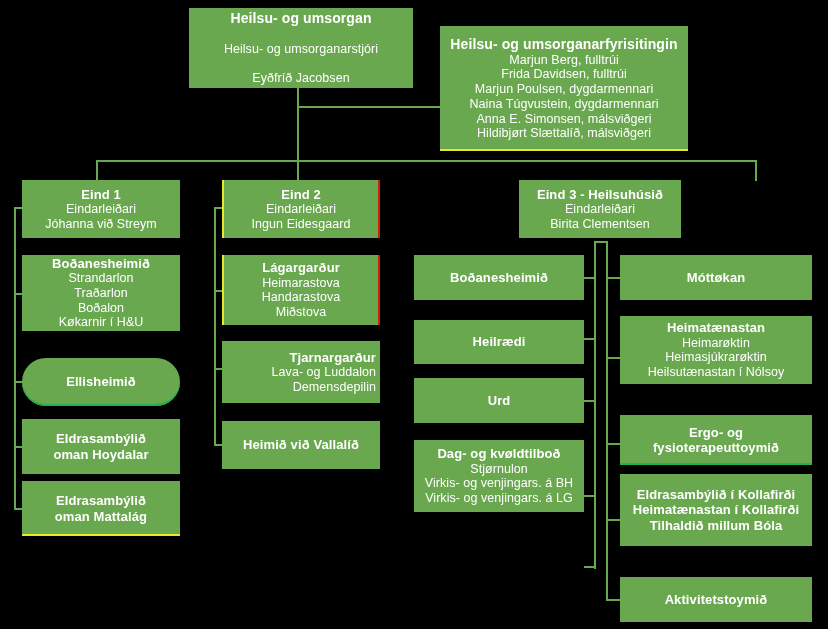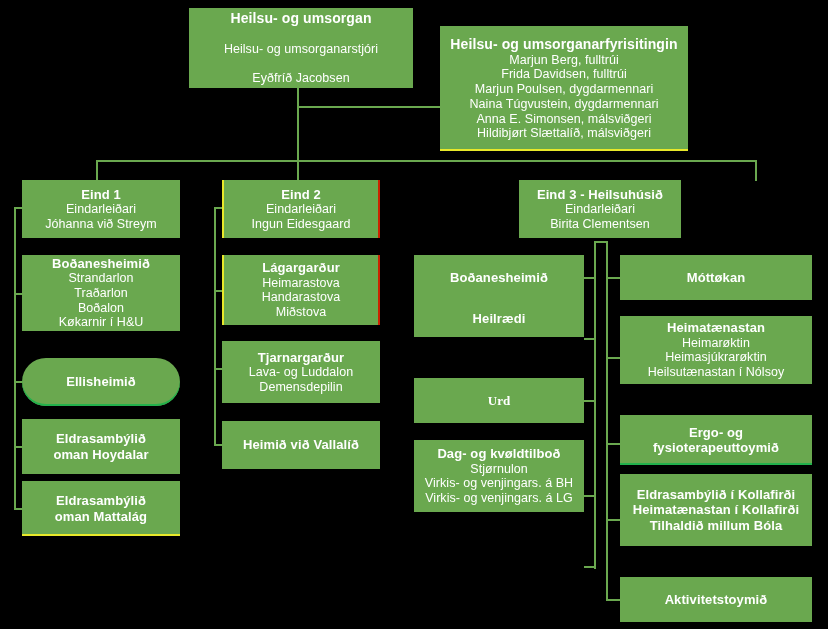--- a/index.html
+++ b/index.html
@@ -154,39 +154,39 @@
     <div class="t">oman Mattalág</div>
   </div>
 
   <div class="box edge-both" style="left:222px; top:255px; width:158px; height:70px;">
     <div class="t">Lágargarður</div>
     <div class="s">Heimarastova</div>
     <div class="s">Handarastova</div>
     <div class="s">Miðstova</div>
   </div>
 
-  <div class="box" style="left:222px; top:341px; width:158px; height:62px;">
+  <div class="box" style="left:222px; top:341px; width:158px; height:62px;align-items:flex-end;">
     <div class="t">Tjarnargarður</div>
     <div class="s">Lava- og Luddalon</div>
     <div class="s">Demensdepilin</div>
   </div>
 
   <div class="box" style="left:222px; top:421px; width:158px; height:48px;">
     <div class="t">Heimið við Vallalíð</div>
   </div>
 
   <div class="box" style="left:414px; top:255px; width:170px; height:45px;">
     <div class="t">Boðanesheimið</div>
   </div>
 
-  <div class="box" style="left:414px; top:300px; width:170px; height:37px;">
+  <div class="box" style="left:414px; top:320px; width:170px; height:44px;">
     <div class="t">Heilrædi</div>
   </div>
 
-  <div class="box" style="left:414px; top:378px; width:170px; height:45px;font-family:Liberation Serif, serif;">
+  <div class="box" style="left:414px; top:378px; width:170px; height:45px;">
     <div class="t">Urd</div>
   </div>
 
   <div class="box" style="left:414px; top:440px; width:170px; height:72px;">
     <div class="t">Dag- og kvøldtilboð</div>
     <div class="s">Stjørnulon</div>
     <div class="s">Virkis- og venjingars. á BH</div>
     <div class="s">Virkis- og venjingars. á LG</div>
   </div>
 

